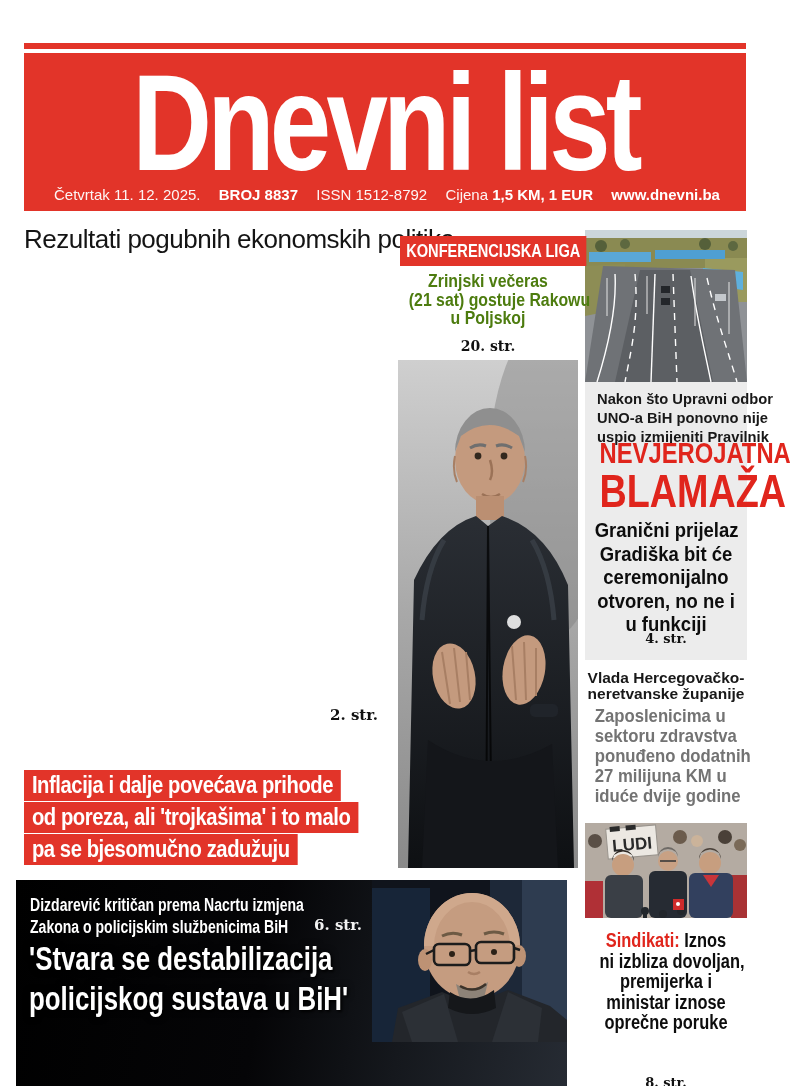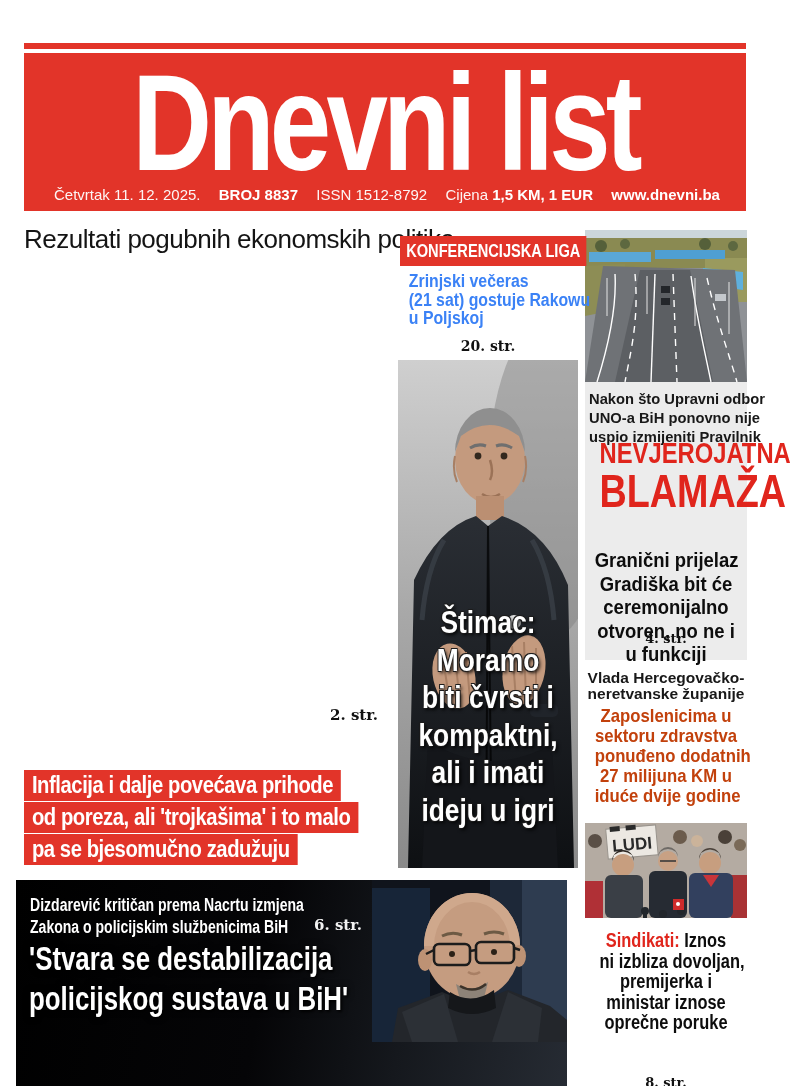--- a/index.html
+++ b/index.html
@@ -41,48 +41,48 @@
   .police-kicker{position:absolute;left:14px;top:14px;color:#fff;font-weight:bold;font-size:18px;line-height:22px;z-index:2;}
   .police-kicker div{transform:scaleX(0.78);transform-origin:left center;white-space:nowrap;}
   .pgref-police{position:absolute;left:298px;top:36px;color:#f2f2f2;z-index:2;}
   .police-headline{position:absolute;left:13px;top:58px;width:545px;z-index:3;color:#fff;font-weight:bold;
     font-size:34px;line-height:40px;text-shadow:0 0 8px rgba(0,0,0,.85),2px 2px 3px rgba(0,0,0,.8);}
   .police-headline div{transform:scaleX(0.76);transform-origin:left center;white-space:nowrap;}
 
   
   .badge{position:absolute;left:400px;top:236px;background:var(--brand-red);color:#fff;font-weight:bold;
     font-size:19px;line-height:21px;padding:4px 8px 5px;transform:scaleX(0.77);transform-origin:left center;white-space:nowrap;z-index:2;}
-  .sports-teaser{position:absolute;left:398px;top:272px;width:180px;text-align:left;color:#3b82f6;font-weight:bold;
+  .sports-teaser{position:absolute;left:398px;top:272px;width:180px;text-align:center;color:#4d7c0f;font-weight:bold;
     font-size:18px;line-height:18.5px;z-index:2;}
   .sports-teaser div{transform:scaleX(0.88);transform-origin:center;white-space:nowrap;}
   .pgref-sports{position:absolute;left:398px;top:338px;width:180px;text-align:center;font-size:14px;z-index:2;}
   .sports-photo{position:absolute;left:398px;top:360px;width:180px;height:508px;}
   .sports-quote{position:absolute;left:398px;top:604px;width:180px;text-align:center;color:#fff;font-weight:bold;
     font-size:31px;line-height:37.5px;z-index:2;
     text-shadow:-1px -1px 0 #1c1c1c,1px -1px 0 #1c1c1c,-1px 1px 0 #1c1c1c,2px 2px 4px rgba(0,0,0,.95);}
   .sports-quote div{transform:scaleX(0.85);transform-origin:center;white-space:nowrap;}
 
   
   .border-photo{position:absolute;left:585px;top:230px;width:162px;height:152px;}
   .border-panel{position:absolute;left:585px;top:382px;width:162px;height:278px;background:var(--panel-gray);}
-  .border-kicker{position:absolute;left:0;top:7px;width:100%;text-align:center;color:#181818;font-weight:bold;
+  .border-kicker{position:absolute;left:8px;top:7px;width:100%;text-align:center;color:#181818;font-weight:bold;
     font-size:15.5px;line-height:19px;}
   .border-kicker div{transform:scaleX(0.95);transform-origin:center;white-space:nowrap;}
   .border-title{position:absolute;left:0;top:56px;width:100%;text-align:center;color:var(--accent-red);font-weight:bold;}
   .border-title .t1{font-size:29px;line-height:30px;transform:scaleX(0.82);transform-origin:center;white-space:nowrap;}
   .border-title .t2{font-size:46px;line-height:47px;transform:scaleX(0.82);transform-origin:center;white-space:nowrap;}
   .border-deck{position:absolute;left:0;top:136px;width:100%;text-align:center;color:#0d0d0d;font-weight:bold;
-    font-size:21px;line-height:23.5px;margin-top:30px;}
+    font-size:21px;line-height:23.5px;}
   .border-deck div{transform:scaleX(0.88);transform-origin:center;white-space:nowrap;}
   .pgref-border{position:absolute;left:0;top:249px;width:100%;text-align:center;font-size:13px;}
 
   
   .health-kicker{position:absolute;left:585px;top:670px;width:162px;text-align:center;color:#181818;font-weight:bold;
     font-size:15.5px;line-height:15.5px;}
-  .health-headline{position:absolute;left:585px;top:706px;width:162px;text-align:center;color:#c2410c;font-weight:bold;
+  .health-headline{position:absolute;left:585px;top:706px;width:162px;text-align:left;color:#737373;font-weight:bold;
     font-size:19px;line-height:20px;}
   .health-headline div{transform:scaleX(0.88);transform-origin:center;white-space:nowrap;}
   .protest-photo{position:absolute;left:585px;top:823px;width:162px;height:95px;}
 
   
   .unions{position:absolute;left:585px;top:922px;width:162px;text-align:center;color:#0d0d0d;font-weight:bold;
     font-size:20px;line-height:20.5px;margin-top:8px;}
   .unions div{transform:scaleX(0.82);transform-origin:center;white-space:nowrap;}
   .unions .red{color:var(--accent-red);}
   .pgref-unions{position:absolute;left:585px;top:1031px;width:162px;text-align:center;font-size:13px;margin-top:44px;}
@@ -184,28 +184,20 @@
     <path d="M90,166 L88,508 M90,166 L94,508" stroke="#000" stroke-width="2" opacity="0.7"></path>
     <path d="M46,180 q-18,30 -22,80 M134,180 q18,30 22,80" stroke="#3a4047" stroke-width="5" fill="none" opacity="0.8"></path>
     <circle cx="116" cy="262" r="7" fill="#e9e9e9" opacity="0.95"></circle>
     <ellipse cx="56" cy="316" rx="21" ry="33" fill="#c49a7e" transform="rotate(-12 56 316)"></ellipse>
     <ellipse cx="126" cy="310" rx="21" ry="35" fill="#c49a7e" transform="rotate(10 126 310)"></ellipse>
     <path d="M44,292 L52,344 M56,288 L62,342 M68,292 L72,340" stroke="#a87f64" stroke-width="2" fill="none"></path>
     <path d="M114,286 L118,340 M126,282 L128,340 M138,288 L138,336" stroke="#a87f64" stroke-width="2" fill="none"></path>
     <rect x="132" y="344" width="28" height="13" rx="5" fill="#20242a"></rect>
     <path d="M30,380 Q90,420 154,384 L160,508 L24,508 Z" fill="#14161a"></path>
   </svg>
-  <div class="sports-quote">
-    <div>Štimac:</div>
-    <div>Moramo</div>
-    <div>biti čvrsti i</div>
-    <div>kompaktni,</div>
-    <div>ali i imati</div>
-    <div>ideju u igri</div>
-  </div>
 
   <svg class="border-photo" viewBox="0 0 162 152" preserveAspectRatio="none">
     <rect width="162" height="152" fill="#8f9296"></rect>
     <rect x="0" y="0" width="162" height="10" fill="#ccd6da"></rect>
     <rect x="0" y="8" width="162" height="30" fill="#8a8a52"></rect>
     <circle cx="16" cy="16" r="6" fill="#55603a"></circle>
       <circle cx="40" cy="14" r="5" fill="#5d6840"></circle>
     <circle cx="120" cy="14" r="6" fill="#55603a"></circle>
       <circle cx="148" cy="16" r="5" fill="#5d6840"></circle>
     <rect x="120" y="28" width="42" height="44" fill="#9a9a5e"></rect>

